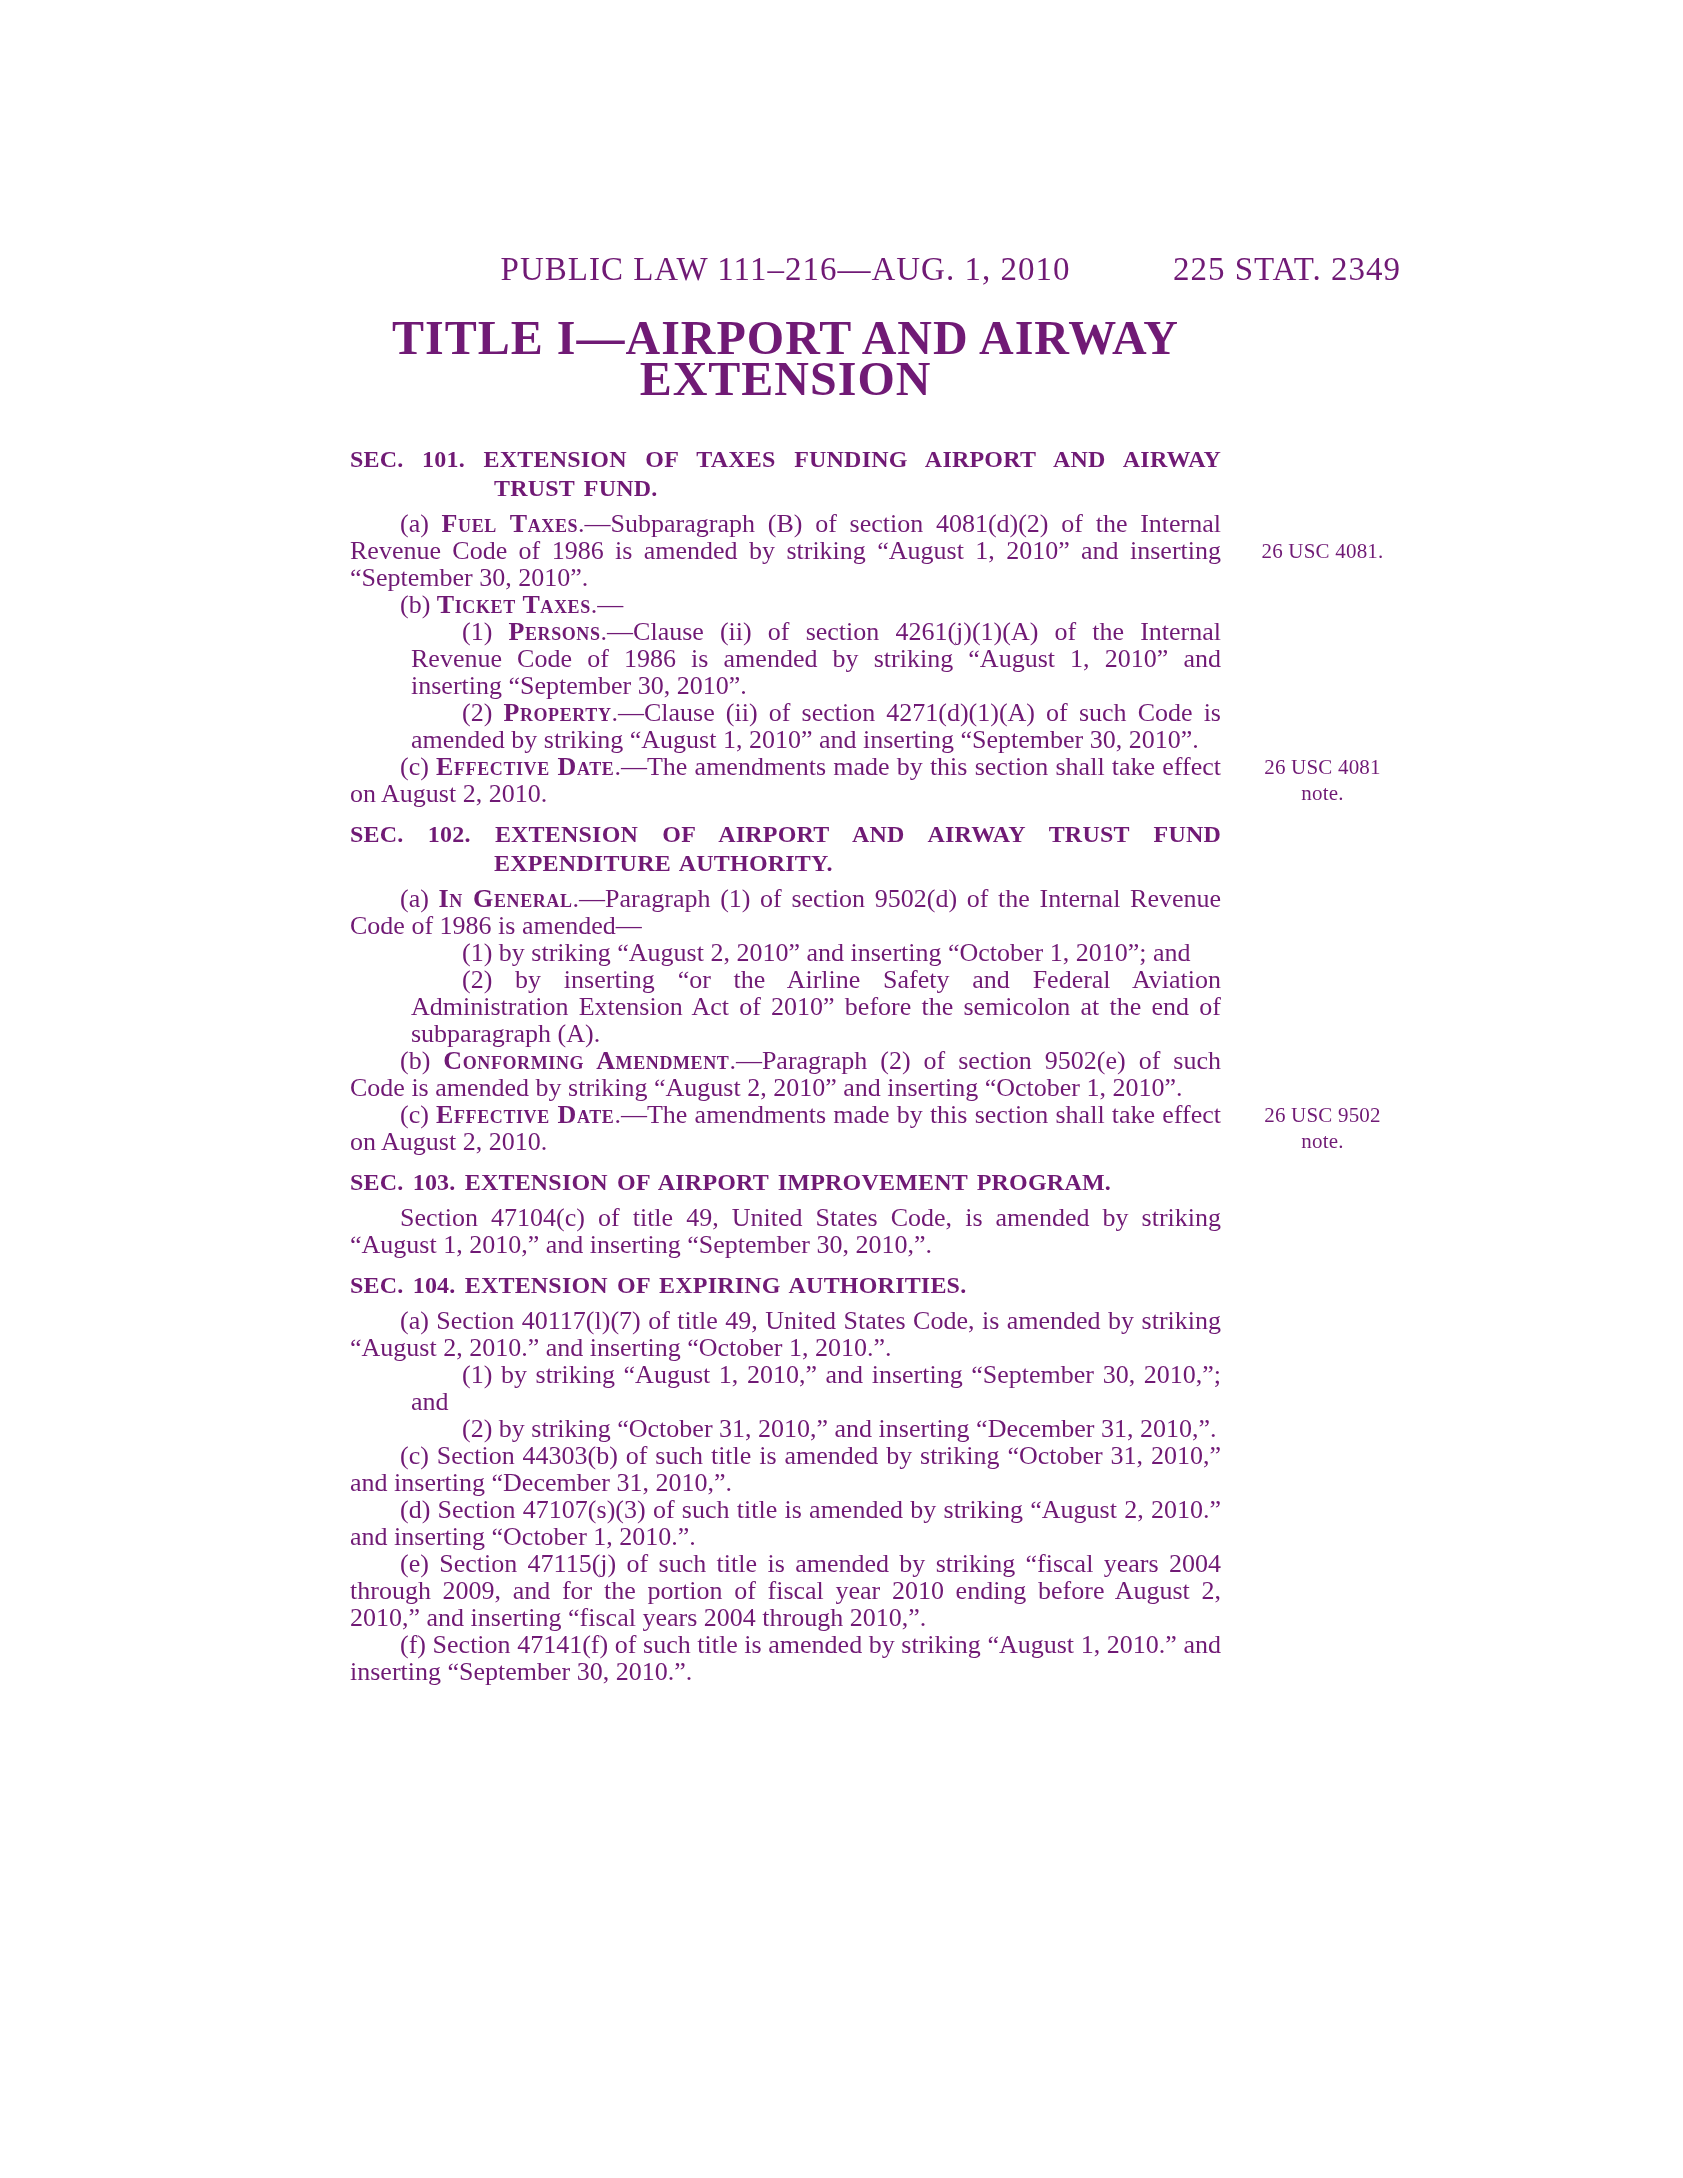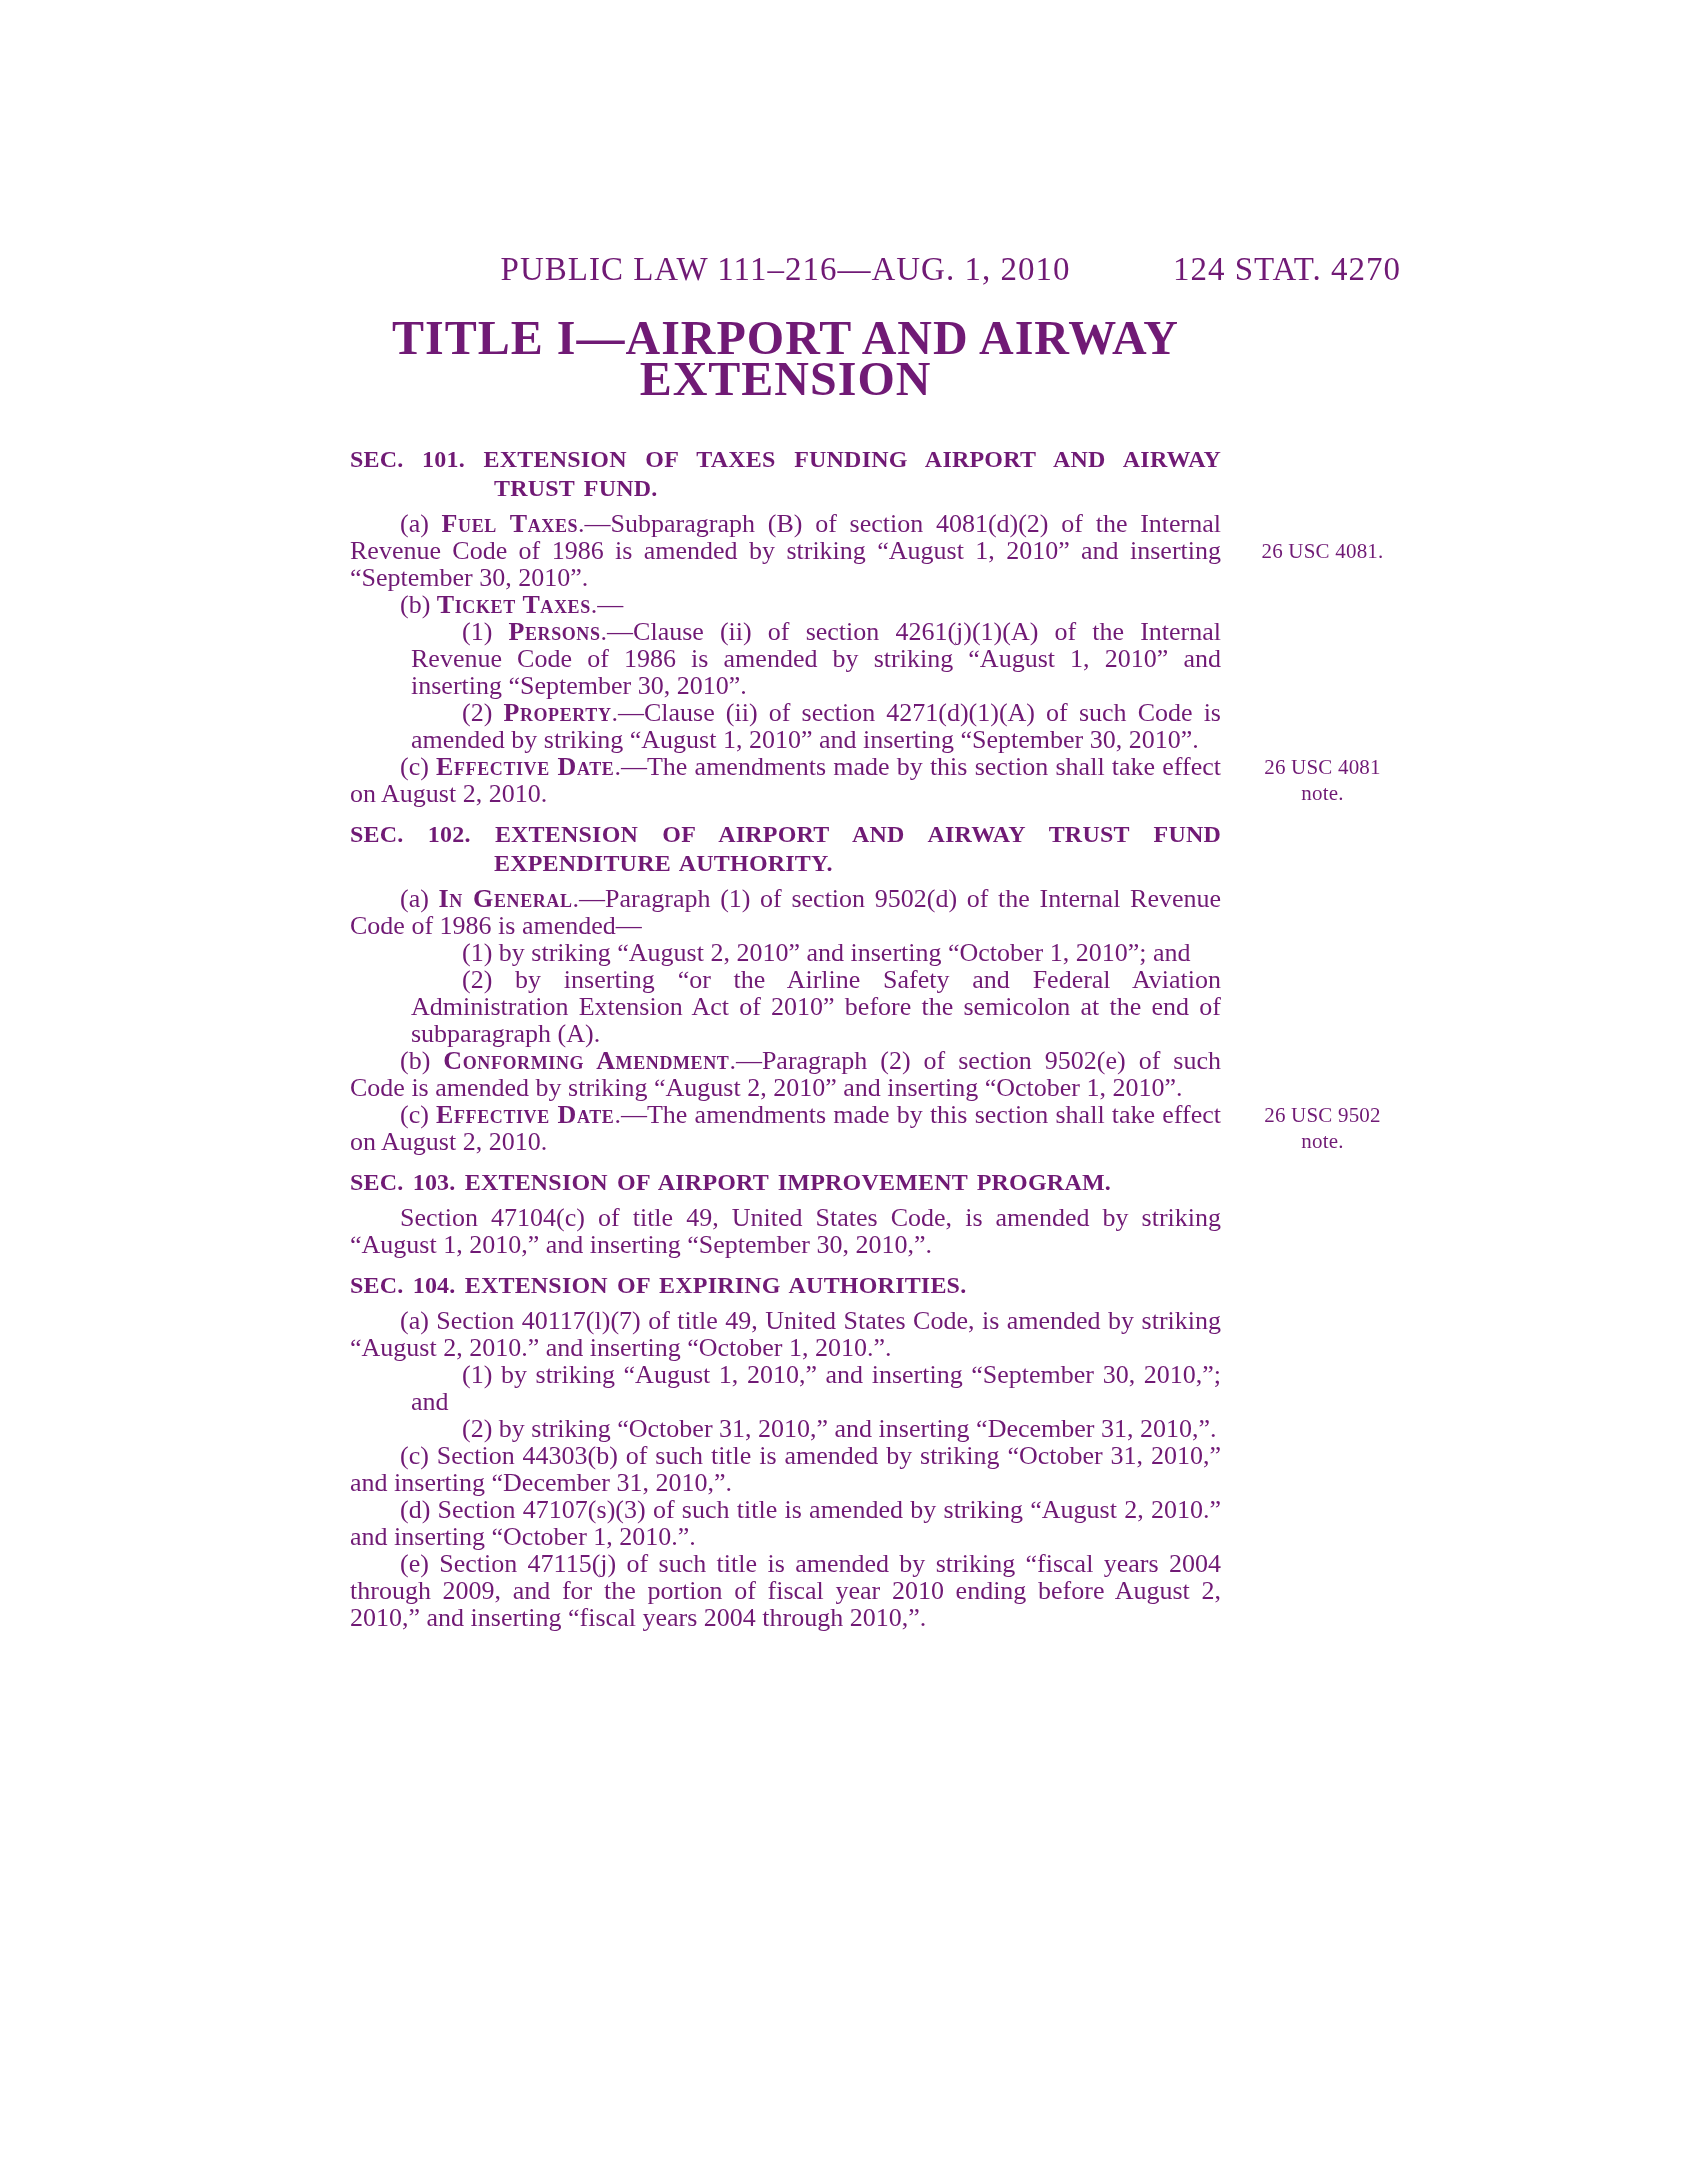--- a/index.html
+++ b/index.html
@@ -102,21 +102,21 @@
     letter-spacing: 0.2px;
   }
 </style>
 </head>
 <body>
 
 <div class="page">
 
   <div class="running-head">
     <div class="law">PUBLIC LAW 111–216—AUG. 1, 2010</div>
-    <div class="stat">124 STAT. 4270</div>
+    <div class="stat">225 STAT. 2349</div>
   </div>
 
   <div class="content">
     <div class="doc-title">
       <div>TITLE I—AIRPORT AND AIRWAY</div>
       <div>EXTENSION</div>
     </div>
 
     <div class="body-flow">
 
@@ -134,17 +134,18 @@
         <div class="para"><span>(c) </span><span class="sc">Effective Date</span><span>.—The amendments made by this section shall take effect on August 2, 2010.</span><span class="margin-note" style="top: 1px;">26 USC 9502 note.</span></div>
         <div class="sec-heading">SEC. 103. EXTENSION OF AIRPORT IMPROVEMENT PROGRAM.</div>
         <div class="para"><span>Section 47104(c) of title 49, United States Code, is amended by striking “August 1, 2010,” and inserting “September 30, 2010,”.</span></div>
         <div class="sec-heading">SEC. 104. EXTENSION OF EXPIRING AUTHORITIES.</div>
         <div class="para"><span>(a) Section 40117(l)(7) of title 49, United States Code, is amended by striking “August 2, 2010.” and inserting “October 1, 2010.”.</span></div>
         <div class="para ind1"><span>(1) by striking “August 1, 2010,” and inserting “September 30, 2010,”; and</span></div>
         <div class="para ind1"><span>(2) by striking “October 31, 2010,” and inserting “December 31, 2010,”.</span></div>
         <div class="para"><span>(c) Section 44303(b) of such title is amended by striking “October 31, 2010,” and inserting “December 31, 2010,”.</span></div>
         <div class="para"><span>(d) Section 47107(s)(3) of such title is amended by striking “August 2, 2010.” and inserting “October 1, 2010.”.</span></div>
         <div class="para"><span>(e) Section 47115(j) of such title is amended by striking “fiscal years 2004 through 2009, and for the portion of fiscal year 2010 ending before August 2, 2010,” and inserting “fiscal years 2004 through 2010,”.</span></div>
+        <div class="para"><span>(f) Section 47141(f) of such title is amended by striking “August 1, 2010.” and inserting “September 30, 2010.”.</span></div>
       </div>
   </div>
 
 </div>
 
 
 </body></html>

